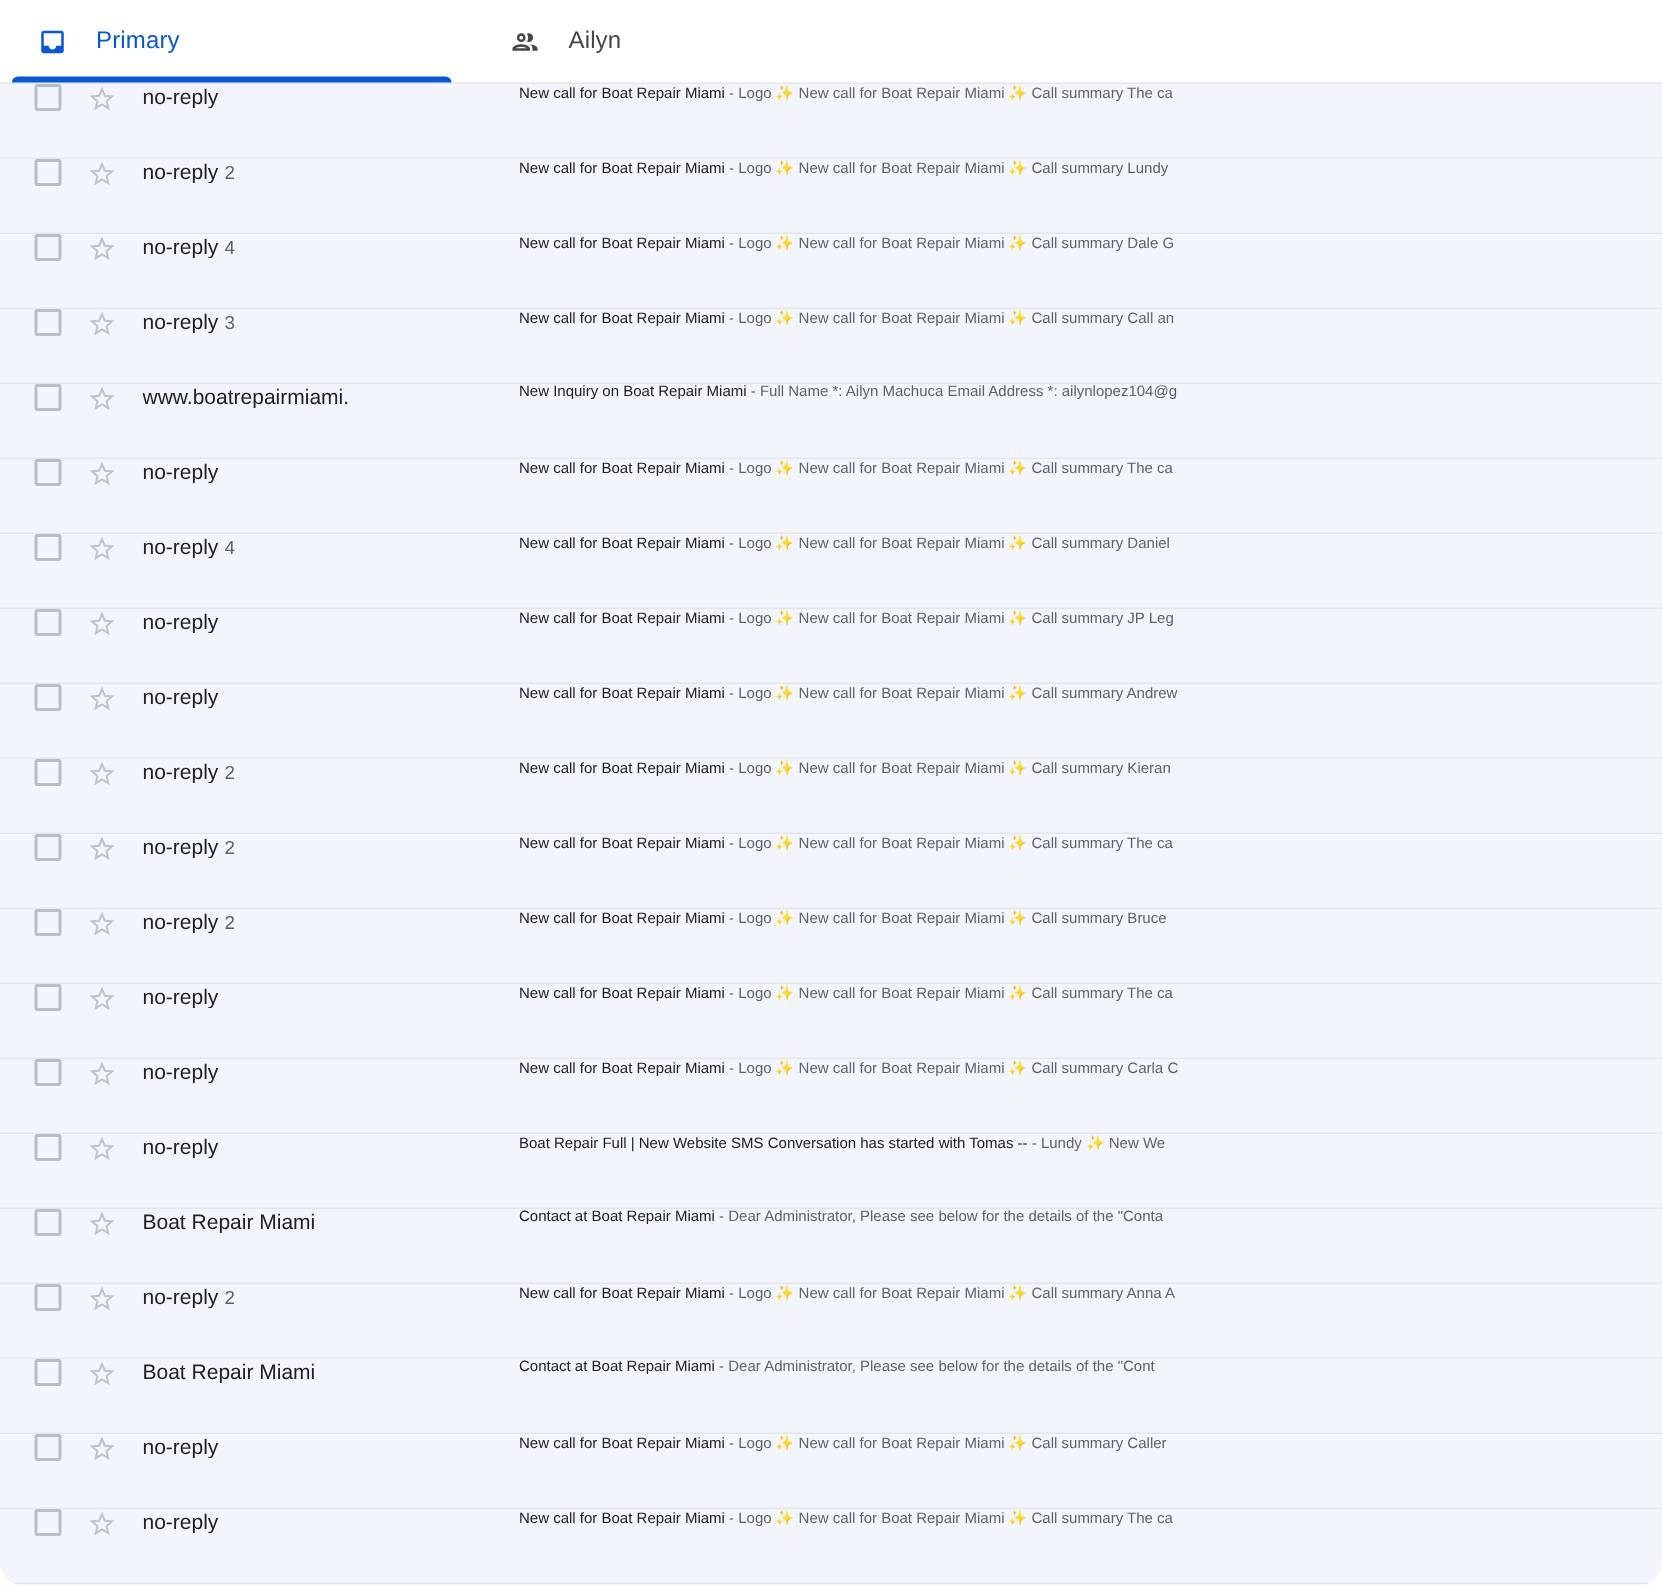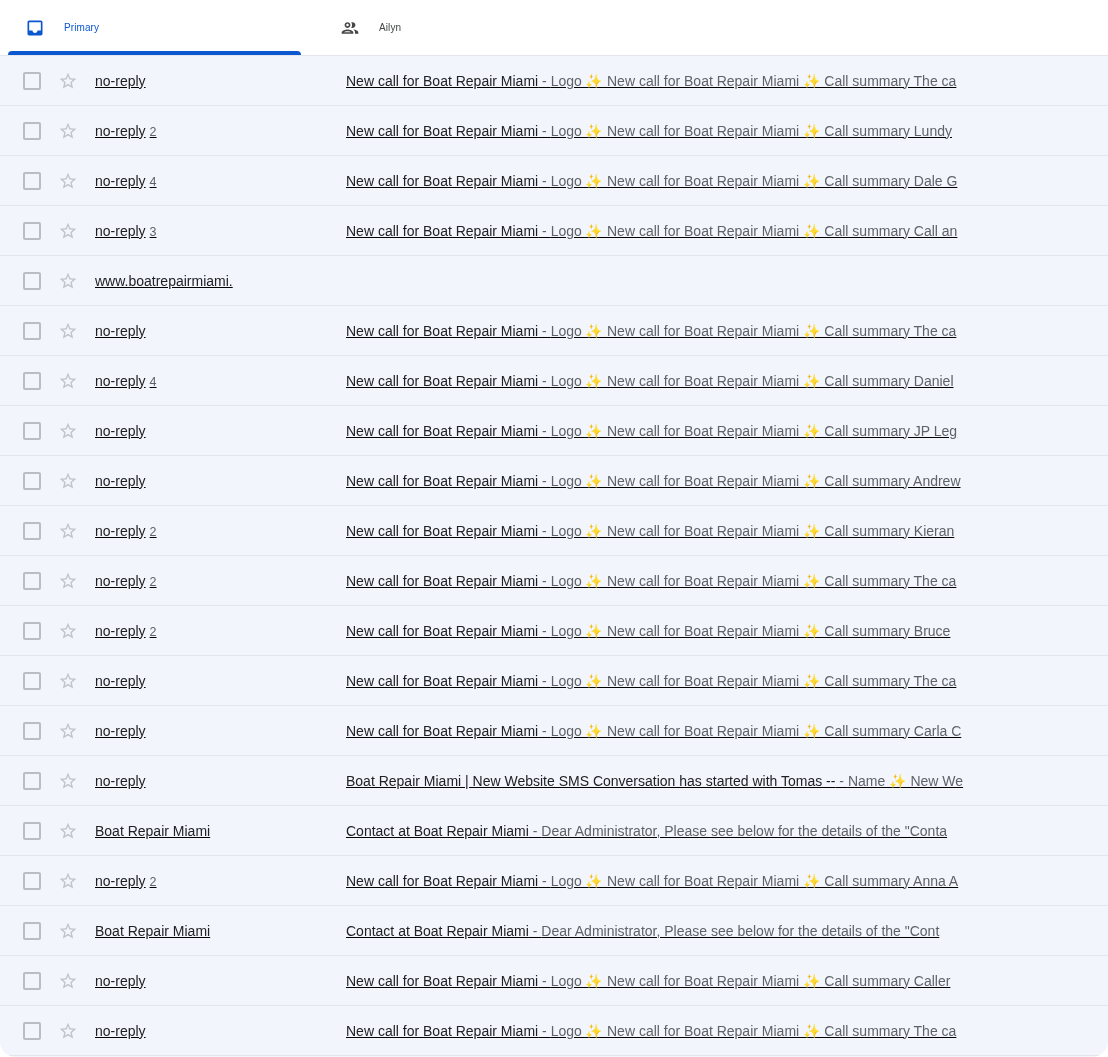--- a/index.html
+++ b/index.html
@@ -16,37 +16,37 @@
   html,body{width:1108px;height:1057px;overflow:hidden;background:#fff;
     font-family:"Liberation Sans","DejaVu Sans",sans-serif;}
   .app{width:1108px;height:1057px;display:flex;flex-direction:column;background:#fff;}
 
   
   .tabbar{display:flex;height:56px;background:#fff;flex:0 0 56px;
     border-bottom:1px solid var(--divider);}
   .tab{position:relative;width:315px;display:flex;align-items:center;
     padding-left:25px;cursor:pointer;}
   .tab .ticon{width:20px;height:20px;margin-right:19px;display:inline-flex;flex-shrink:0;}
-  .tab .tlabel{font-size:10px;font-weight:500;color:var(--tab-inactive);letter-spacing:.1px;}
+  .tab .tlabel{font-size:16px;font-weight:500;color:var(--tab-inactive);letter-spacing:.1px;}
   .tab.active .tlabel{color:var(--accent-blue);}
   .tab .underline{display:none;}
   .tab.active .underline{display:block;position:absolute;left:8px;right:14px;bottom:0;
     height:4px;background:var(--accent-blue);border-radius:4px 4px 0 0;}
 
   
   .list{flex:1;background:var(--row-bg);overflow:hidden;border-radius:0 0 16px 16px;}
-  .row{display:flex;align-items:center;height:50px;background:var(--row-bg);
-    border-bottom:1px solid var(--divider);cursor:pointer;text-decoration:underline;}
+  .row{display:flex;align-items:flex-start;height:50px;background:var(--row-bg);
+    border-bottom:1px solid var(--divider);cursor:pointer;}
   .cb{width:18px;height:18px;border:2px solid var(--checkbox-border);border-radius:2px;
     margin-left:23px;flex-shrink:0;background:transparent;}
   .star{width:20px;height:20px;margin-left:17px;flex-shrink:0;display:inline-flex;}
   .sendercell{width:250px;margin-left:17px;flex-shrink:0;overflow:hidden;white-space:nowrap;
     font-size:14px;color:var(--text-dark);}
   .count{font-size:12.5px;color:var(--snippet-gray);margin-left:4px;}
-  .subjectcell{flex:1;overflow:hidden;white-space:nowrap;font-size:14px;margin-left:1px;}
+  .subjectcell{flex:1;overflow:hidden;white-space:nowrap;font-size:10px;margin-left:1px;}
   .subject{color:var(--text-dark);}
   .sep{color:var(--snippet-gray);}
   .snippet{color:var(--snippet-gray);}
 </style>
 </head>
 <body>
 
 <div class="app">
 
   <div class="tabbar">
@@ -116,20 +116,21 @@
   </div>
 
   <div class="row">
     <span class="cb"></span>
     <span class="star">
       <svg viewBox="0 0 24 24" width="20" height="20" fill="#c0c4c9">
         <path d="M22 9.24l-7.19-.62L12 2 9.19 8.63 2 9.24l5.46 4.73L5.82 21 12 17.27 18.18 21l-1.63-7.03L22 9.24zM12 15.4l-3.76 2.27 1-4.28-3.32-2.88 4.38-.38L12 6.1l1.71 4.04 4.38.38-3.32 2.88 1 4.28L12 15.4z"></path>
       </svg>
     </span>
     <span class="sendercell"><span class="sender">www.boatrepairmiami.</span></span>
+    <span class="subjectcell"><span class="subject">New Inquiry on Boat Repair Miami</span><span class="sep"> - </span><span class="snippet">Full Name *: Ailyn Machuca Email Address *: ailynlopez104@g</span></span>
   </div>
 
   <div class="row">
     <span class="cb"></span>
     <span class="star">
       <svg viewBox="0 0 24 24" width="20" height="20" fill="#c0c4c9">
         <path d="M22 9.24l-7.19-.62L12 2 9.19 8.63 2 9.24l5.46 4.73L5.82 21 12 17.27 18.18 21l-1.63-7.03L22 9.24zM12 15.4l-3.76 2.27 1-4.28-3.32-2.88 4.38-.38L12 6.1l1.71 4.04 4.38.38-3.32 2.88 1 4.28L12 15.4z"></path>
       </svg>
     </span>
     <span class="sendercell"><span class="sender">no-reply</span></span>
@@ -225,21 +226,21 @@
   </div>
 
   <div class="row">
     <span class="cb"></span>
     <span class="star">
       <svg viewBox="0 0 24 24" width="20" height="20" fill="#c0c4c9">
         <path d="M22 9.24l-7.19-.62L12 2 9.19 8.63 2 9.24l5.46 4.73L5.82 21 12 17.27 18.18 21l-1.63-7.03L22 9.24zM12 15.4l-3.76 2.27 1-4.28-3.32-2.88 4.38-.38L12 6.1l1.71 4.04 4.38.38-3.32 2.88 1 4.28L12 15.4z"></path>
       </svg>
     </span>
     <span class="sendercell"><span class="sender">no-reply</span></span>
-    <span class="subjectcell"><span class="subject">Boat Repair Miami | New Website SMS Conversation has started with Tomas --</span><span class="sep"> - </span><span class="snippet">Name ✨ New We</span></span>
+    <span class="subjectcell"><span class="subject">Boat Repair Full | New Website SMS Conversation has started with Tomas --</span><span class="sep"> - </span><span class="snippet">Lundy ✨ New We</span></span>
   </div>
 
   <div class="row">
     <span class="cb"></span>
     <span class="star">
       <svg viewBox="0 0 24 24" width="20" height="20" fill="#c0c4c9">
         <path d="M22 9.24l-7.19-.62L12 2 9.19 8.63 2 9.24l5.46 4.73L5.82 21 12 17.27 18.18 21l-1.63-7.03L22 9.24zM12 15.4l-3.76 2.27 1-4.28-3.32-2.88 4.38-.38L12 6.1l1.71 4.04 4.38.38-3.32 2.88 1 4.28L12 15.4z"></path>
       </svg>
     </span>
     <span class="sendercell"><span class="sender">Boat Repair Miami</span></span>

